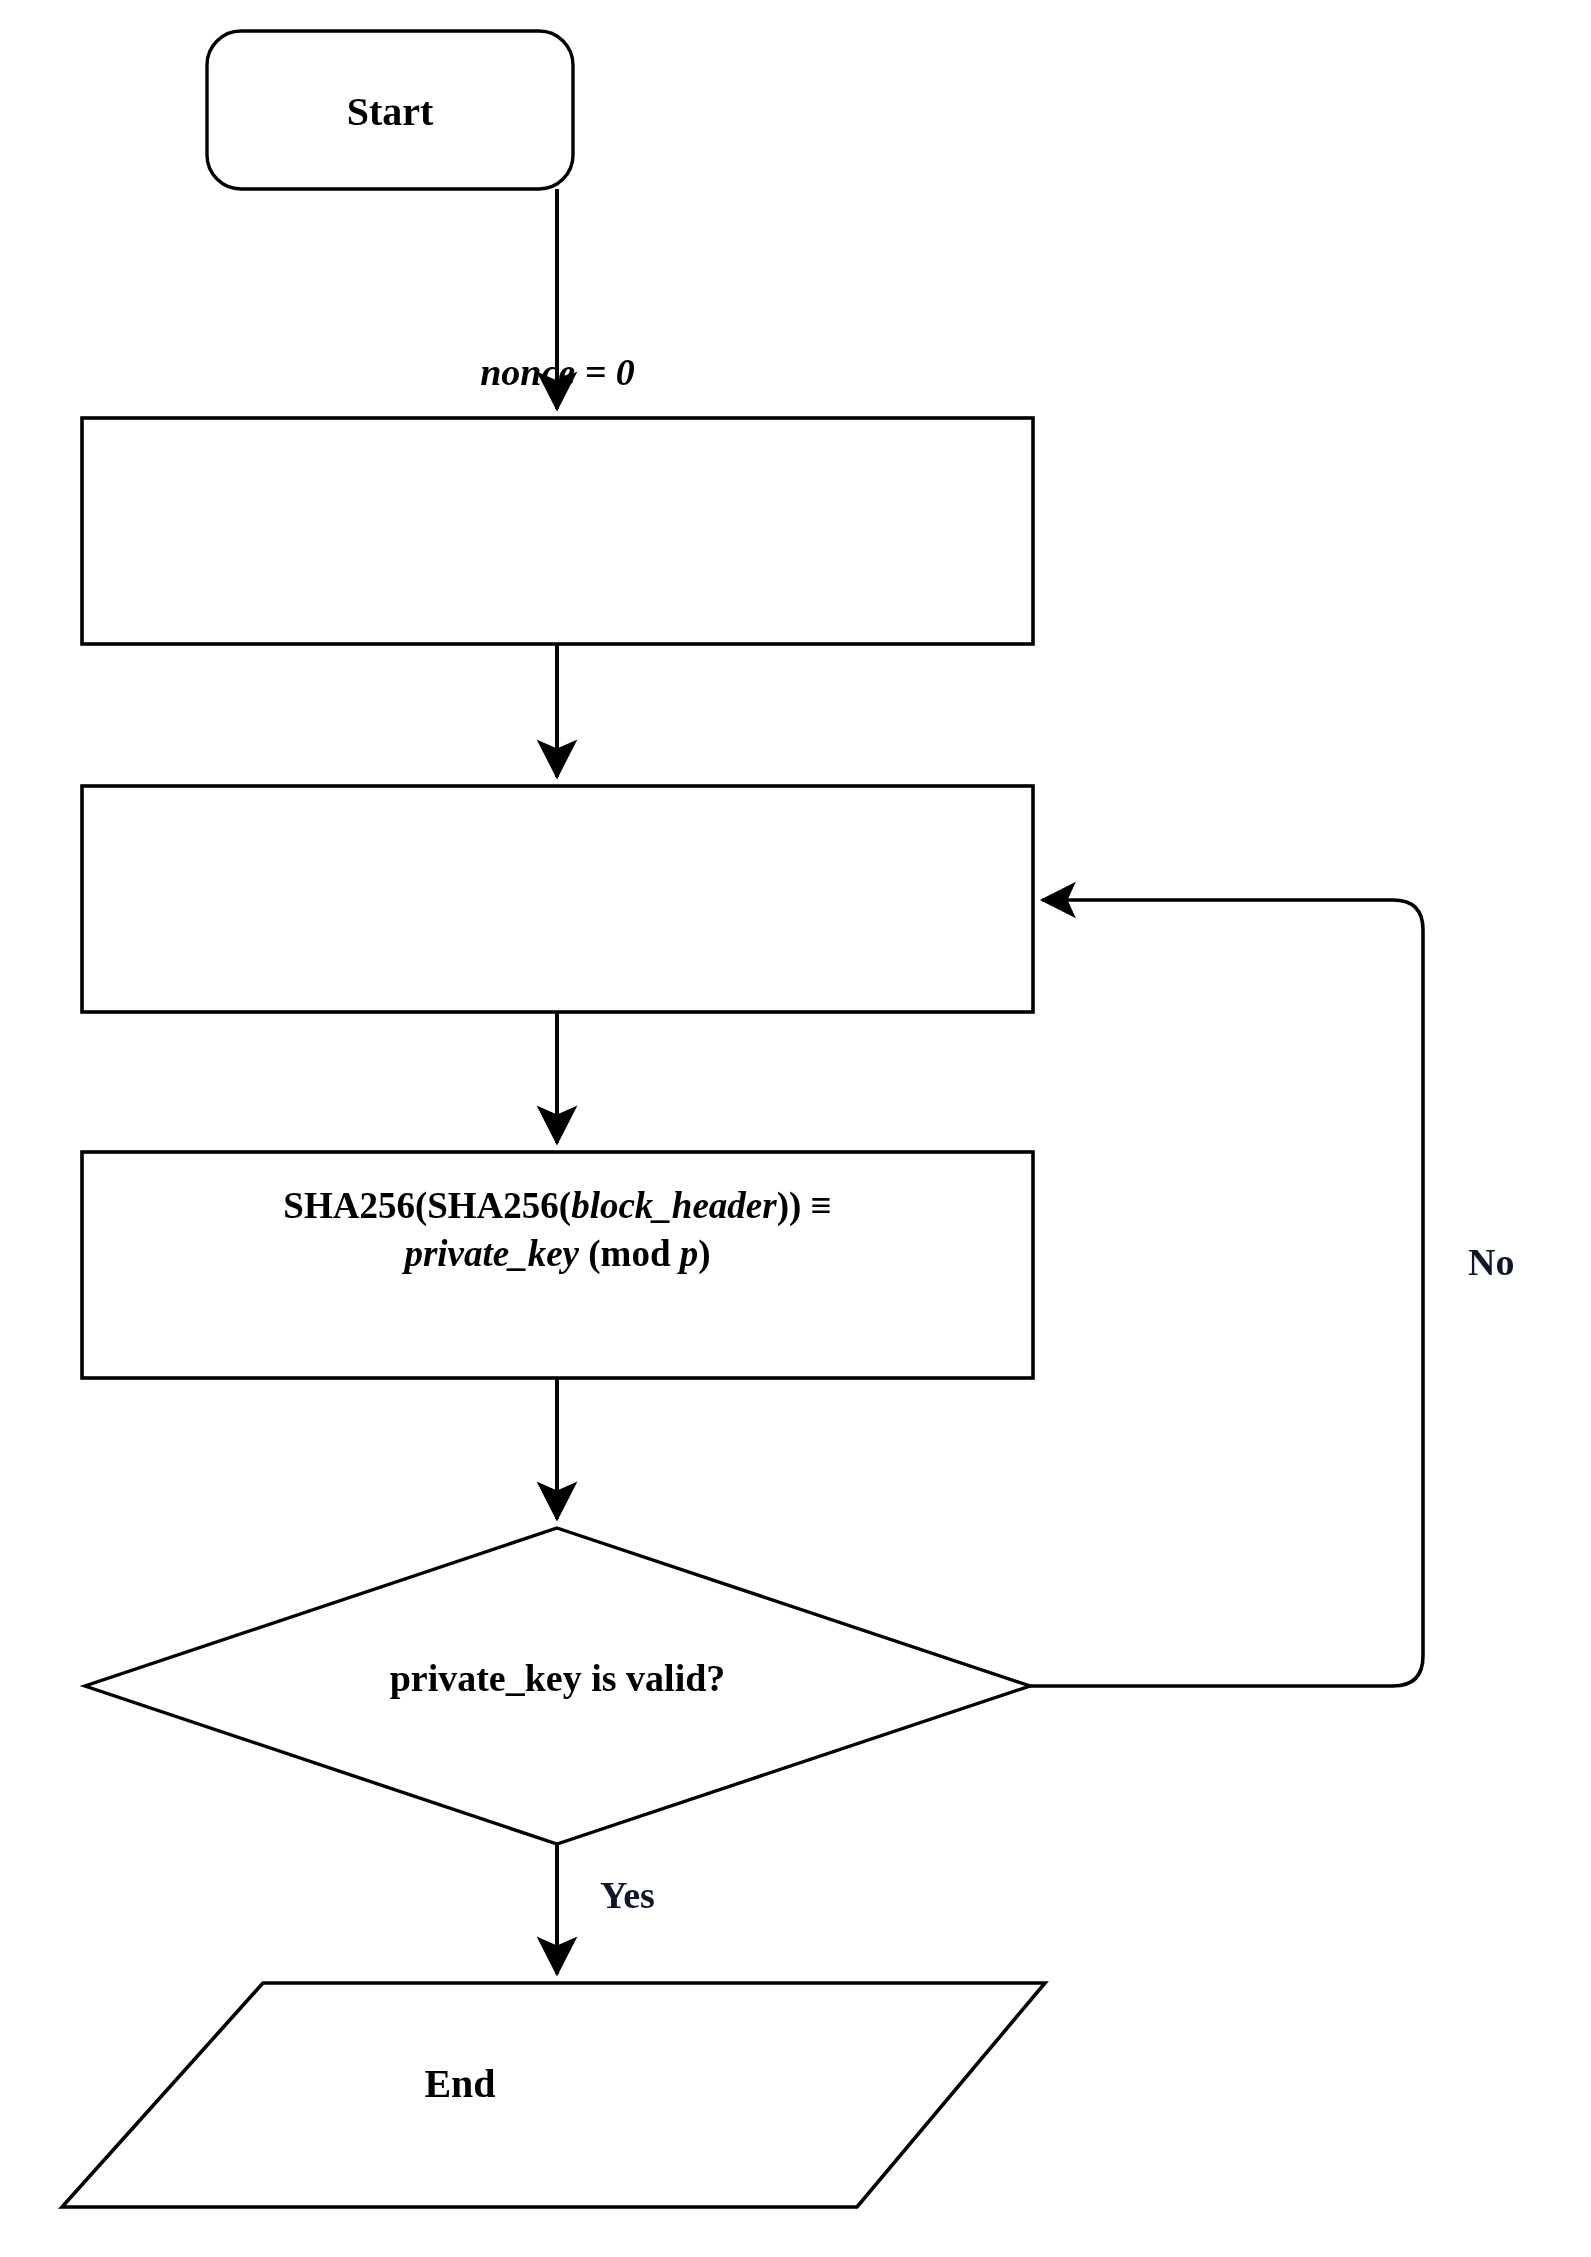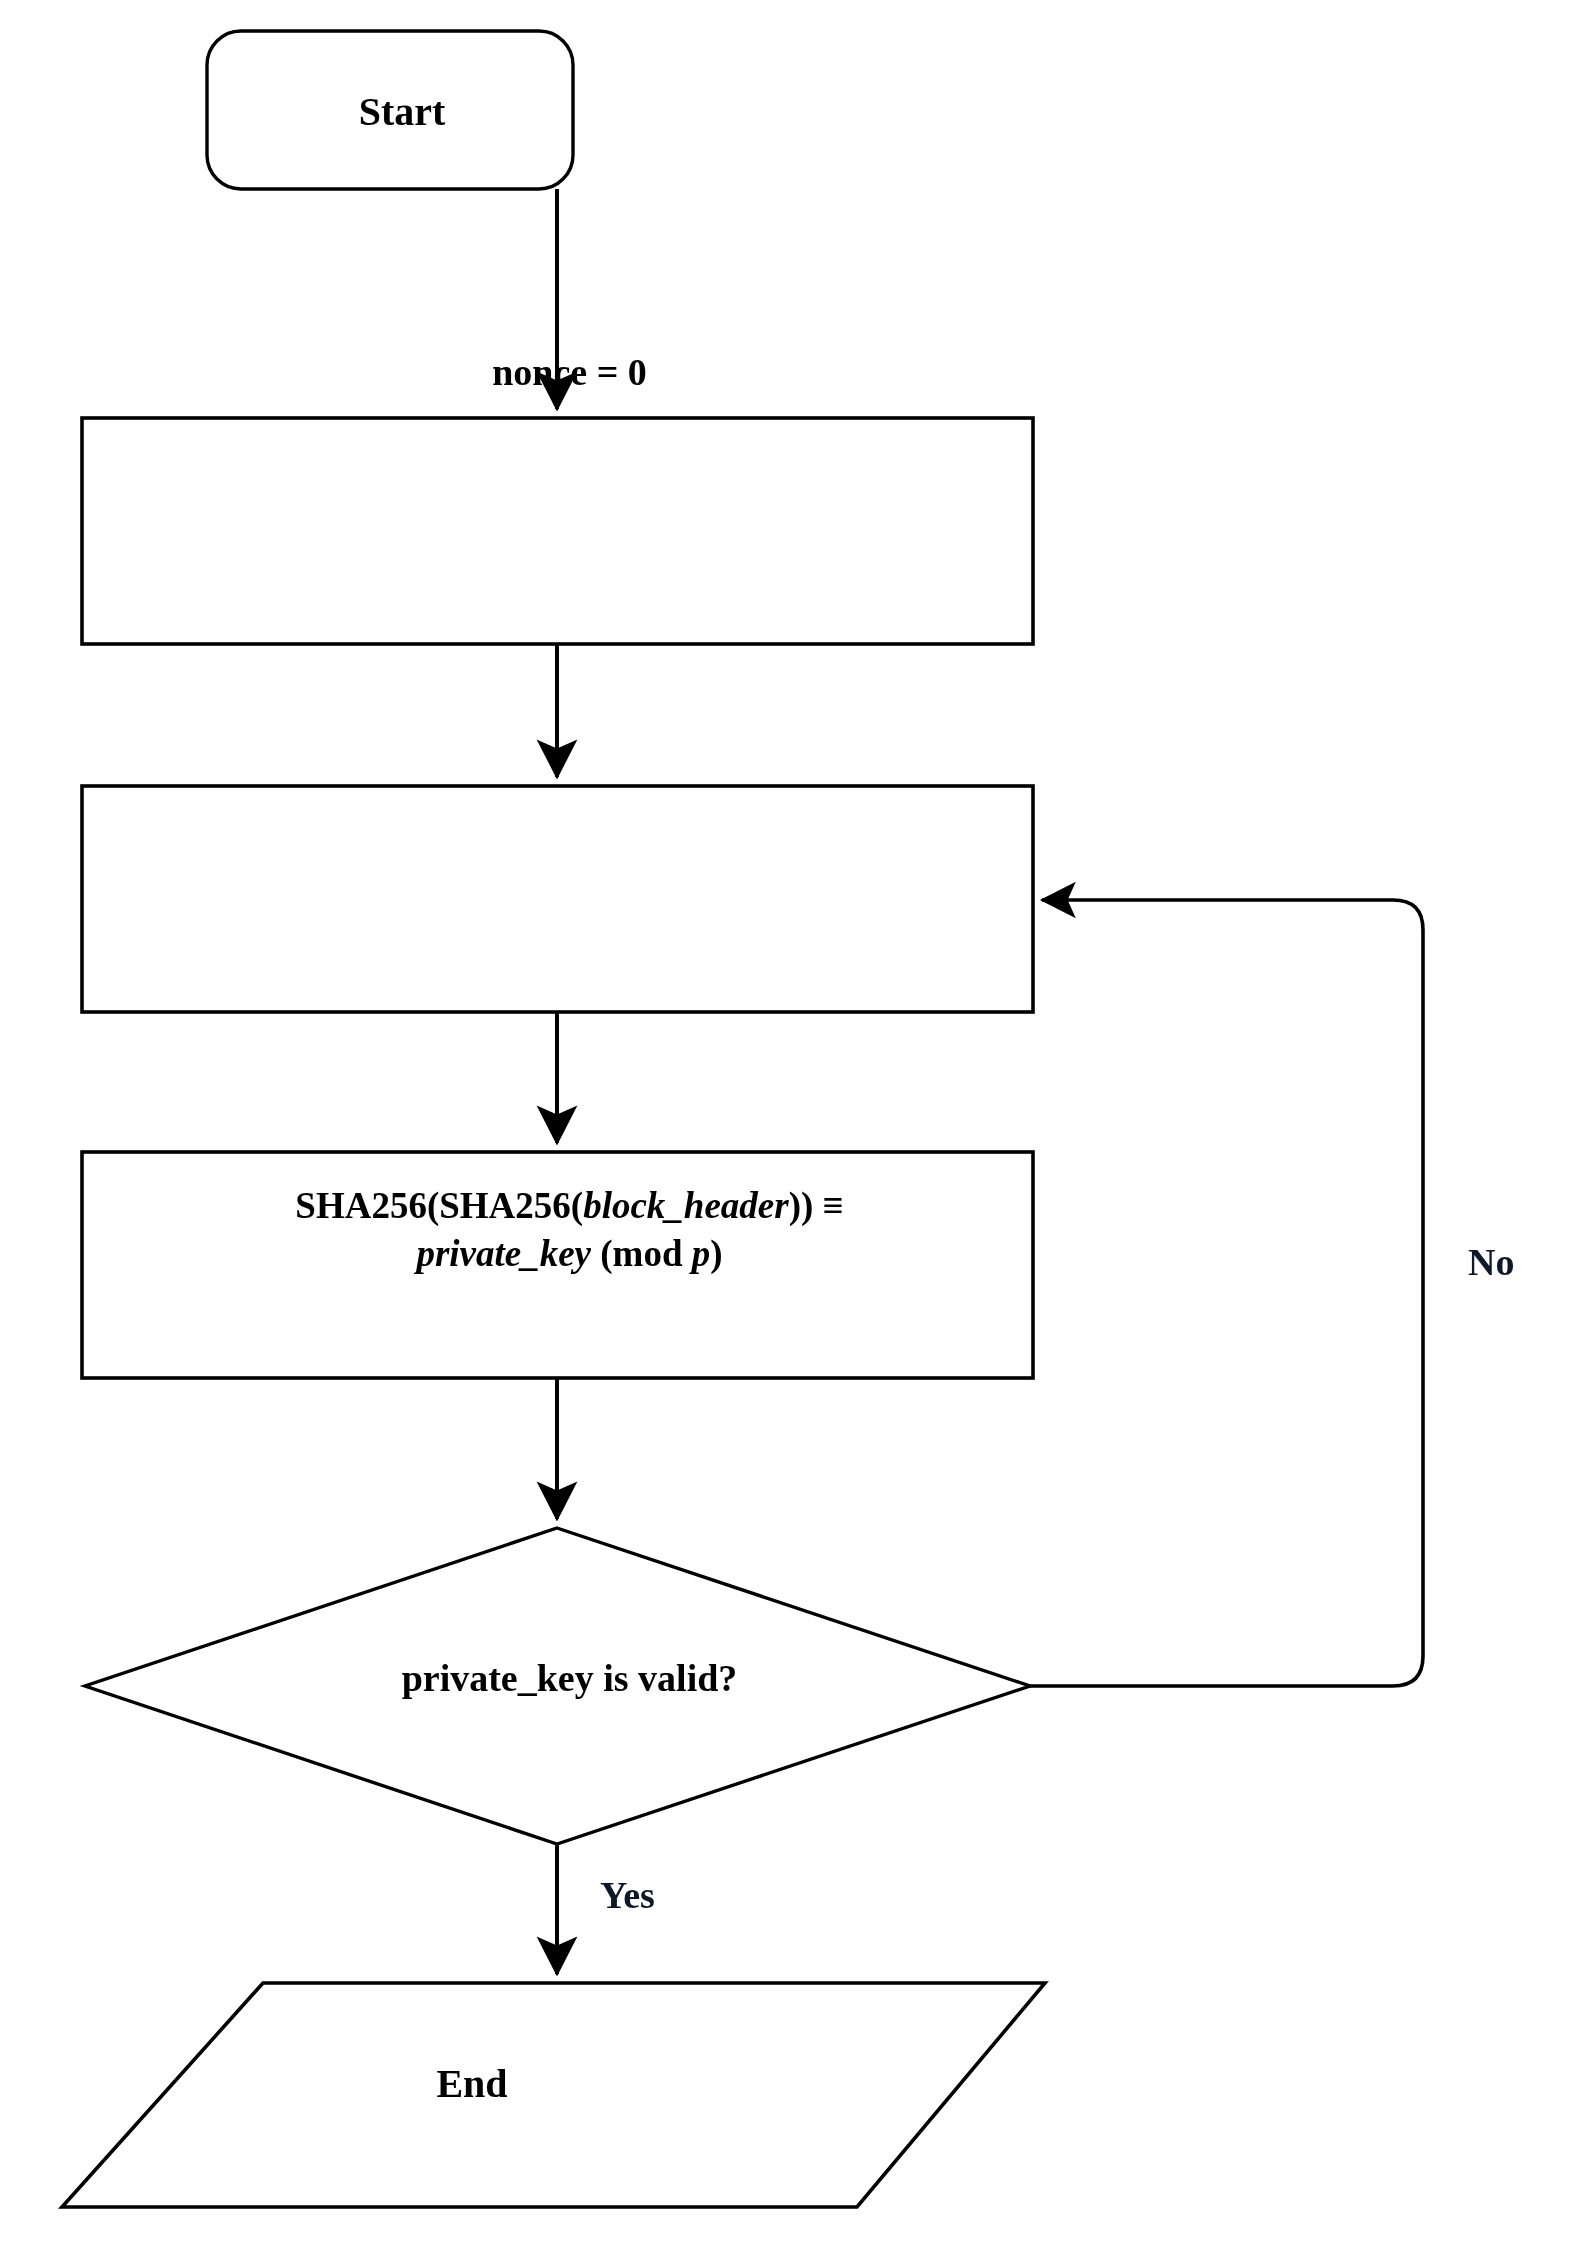--- a/index.html
+++ b/index.html
@@ -28,31 +28,30 @@
   }
   .shape-label {
     position: absolute;
     text-align: center;
     font-family: "Liberation Serif", "DejaVu Serif", serif;
     font-weight: bold;
     color: #000000;
     line-height: 1.22;
     white-space: pre;
     pointer-events: none;
-    padding-left: 12px;
   }
   .edge-label {
     position: absolute;
     font-family: "Liberation Serif", "DejaVu Serif", serif;
     font-weight: bold;
     color: #0f172a;
     white-space: pre;
   }
   #label-start   { left: 205px; top: 88px;   width: 370px; font-size: 40px; }
-  #label-nonce0  { left: 82px;  top: 349px;  width: 951px; font-size: 38px; }
+  #label-nonce0  { left: 82px;  top: 349px;  width: 951px; font-size: 38px; font-style: italic; }
   #label-noncepp { left: 82px;  top: 605px;  width: 951px; font-size: 38px; }
   #label-hash    { left: 82px;  top: 1182px; width: 951px; font-size: 37px; line-height: 1.30; }
   #label-cond    { left: 200px; top: 1655px; width: 715px; font-size: 38px; }
   #label-end     { left: 150px; top: 2060px; width: 620px; font-size: 40px; }
   #label-no      { left: 1468px; top: 1240px; font-size: 38px; }
   #label-yes     { left: 600px;  top: 1873px; font-size: 38px; }
   .it { font-style: italic; }
   .up { font-style: normal; }
 </style>
 </head>

